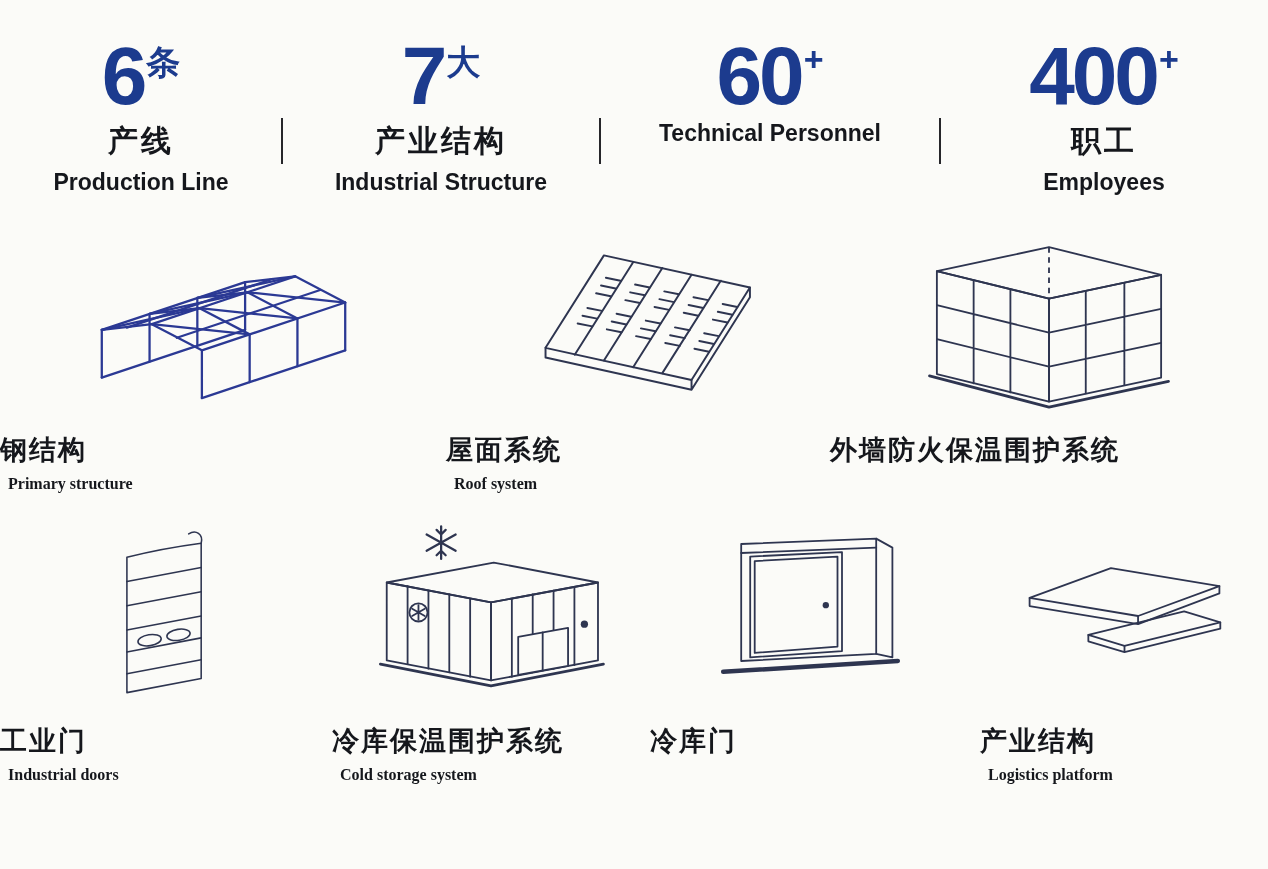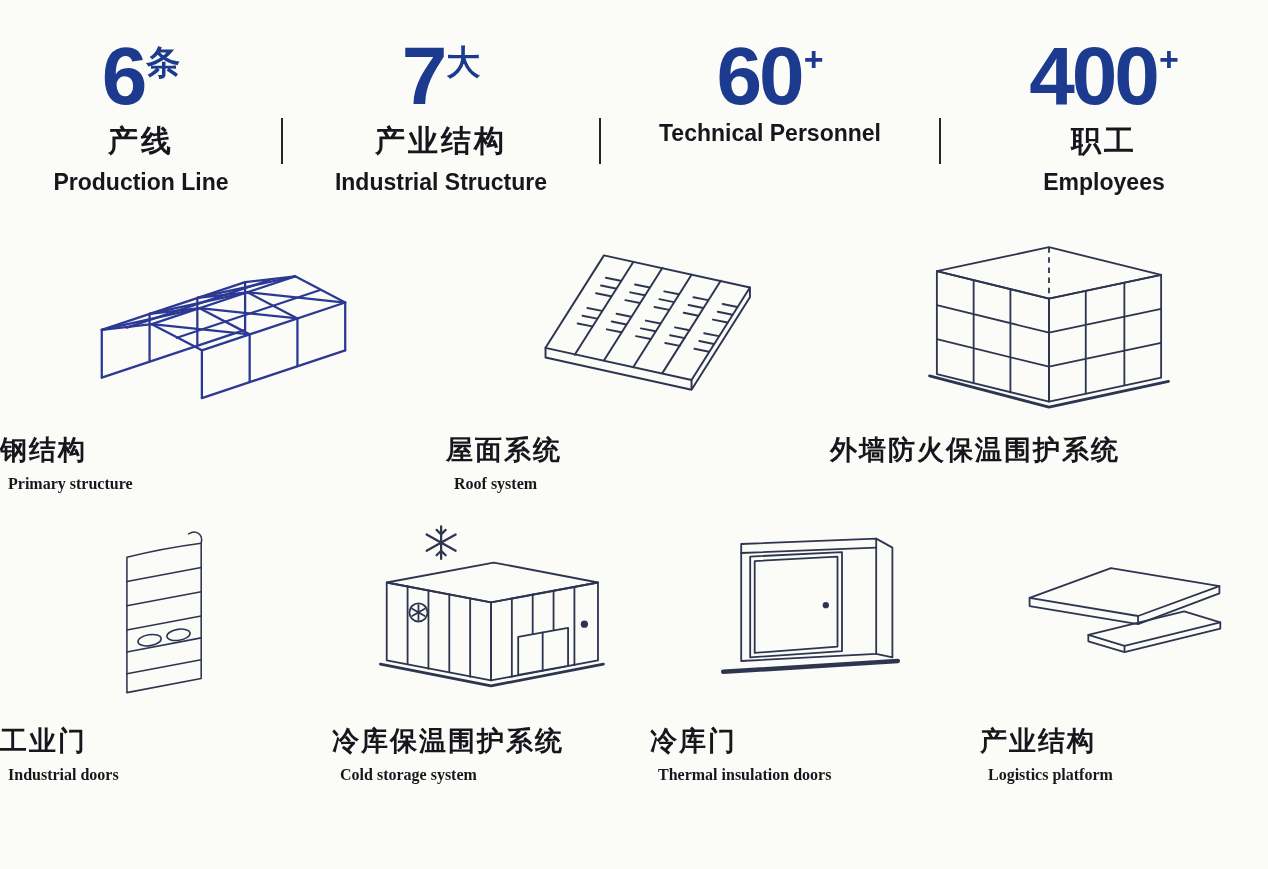--- a/index.html
+++ b/index.html
@@ -224,21 +224,20 @@
         <path class="ln" d="M38,20 L188,14 L188,142 L38,150 Z"></path>
         <path class="ln" d="M38,30 L188,24"></path>
         <path class="ln" d="M188,14 L206,24 L206,146 L188,142"></path>
         <path class="fillbg" d="M48,34 L150,29 L150,139 L48,146 Z"></path>
         <path class="ln" d="M53,39 L145,34 L145,134 L53,141 Z"></path>
         <circle class="dot" cx="132" cy="88" r="3.5"></circle>
         <path class="ln" style="stroke-width:5" d="M18,162 L212,150"></path>
       </svg>
     </div>
     <div class="p-cn">冷库门</div>
-    <div class="p-en">Thermal insulation doors</div>
   </div>
 
   <div class="product">
     <div class="icon-wrap">
       <svg width="235" height="136" viewBox="0 0 260 150" aria-hidden="true">
         <path class="ln" d="M25,55 L115,22 L235,42 L145,75 Z"></path>
         <path class="ln" d="M25,55 L25,64 L145,84 L145,75 M145,84 L235,50 M235,42 L235,50"></path>
         <path class="ln" d="M90,96 L196,70 L236,82 L130,108 Z"></path>
         <path class="ln" d="M130,108 L130,115 L236,89 L236,82 M90,96 L90,103 L130,115"></path>
       </svg>

